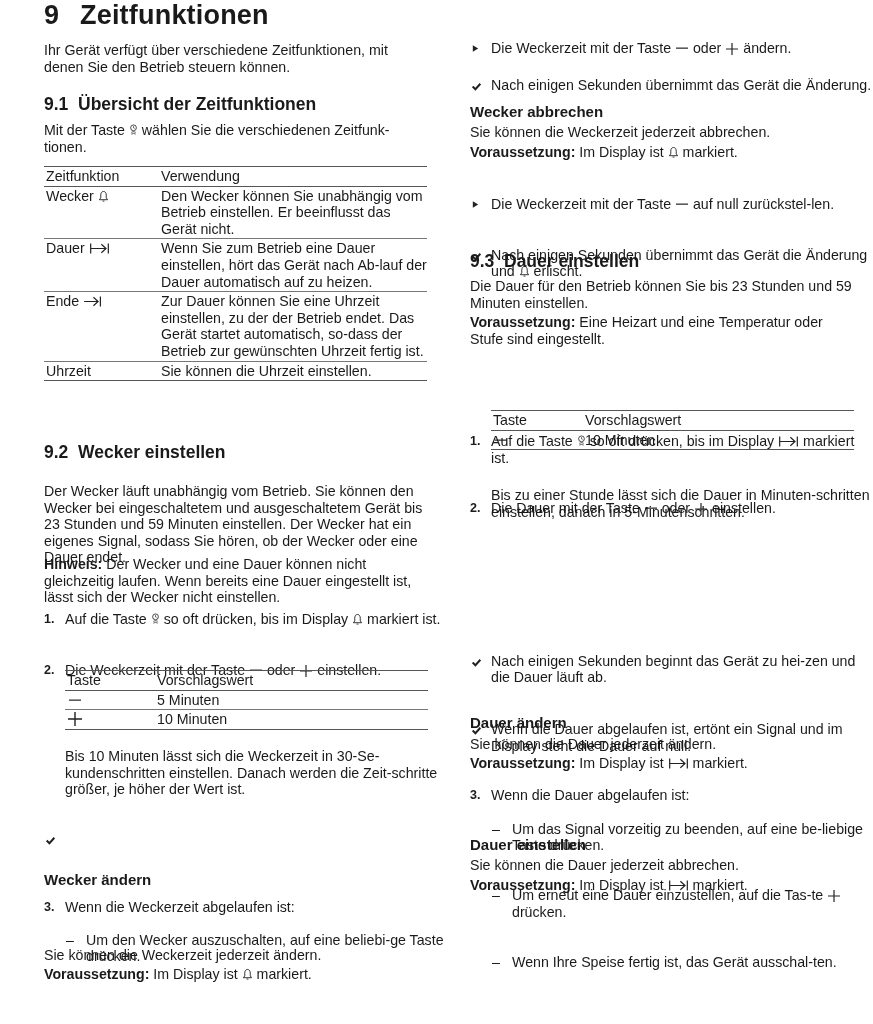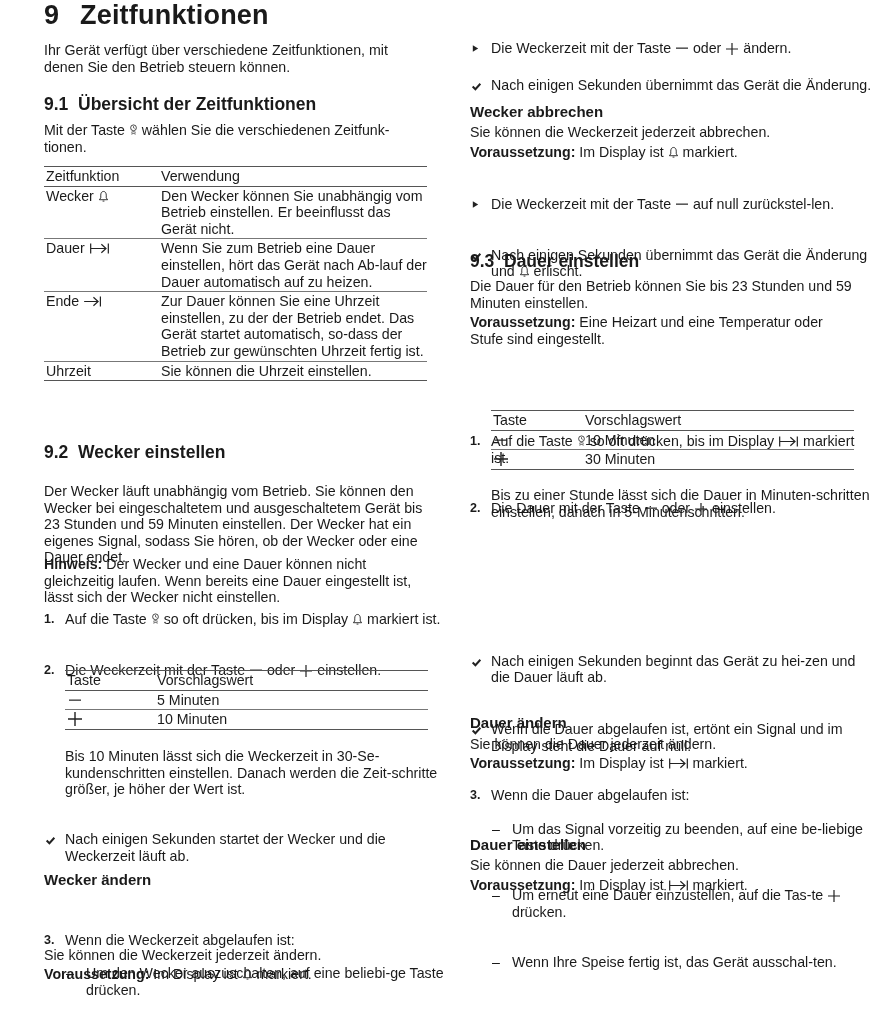--- a/index.html
+++ b/index.html
@@ -165,21 +165,20 @@
       </tbody>
     </table>
   </div>
 
   <p class="blk ind" style="top:748px">Bis 10 Minuten lässt sich die Weckerzeit in 30-Se-kundenschritten einstellen. Danach werden die Zeit-schritte größer, je höher der Wert ist.</p>
 
   <div class="blk bul" style="top:798px">
     <span class="mk"><svg width="11" height="11" style="margin-top:4px">
           <use href="#i-check"></use>
         </svg></span>
-    <span>Nach einigen Sekunden startet der Wecker und die Weckerzeit läuft ab.</span>
   </div>
   <div class="blk step" style="top:866px">
     <span class="mk">3.</span>
     <span>Wenn die Weckerzeit abgelaufen ist:</span>
   </div>
   <div class="blk dash" style="top:882px">
     <span class="mk">–</span>
     <span>Um den Wecker auszuschalten, auf eine beliebi-ge Taste drücken.</span>
   </div>
 
@@ -261,26 +260,20 @@
         <th>Vorschlagswert</th>
       </tr>
         </thead>
       <tbody>
         <tr>
           <td><span class="ico"><svg width="16" height="12">
                   <use href="#i-minus"></use>
                 </svg></span></td>
           <td>10 Minuten</td>
         </tr>
-        <tr>
-          <td><span class="ico"><svg width="16" height="14">
-                  <use href="#i-plus"></use>
-                </svg></span></td>
-          <td>30 Minuten</td>
-        </tr>
       </tbody>
     </table>
   </div>
 
   <p class="blk ind" style="top:487px">Bis zu einer Stunde lässt sich die Dauer in Minuten-schritten einstellen, danach in 5-Minutenschritten.</p>
 
   <div class="blk bul" style="top:520px">
     <span class="mk"><svg width="11" height="11" style="margin-top:4px">
           <use href="#i-check"></use>
         </svg></span>

